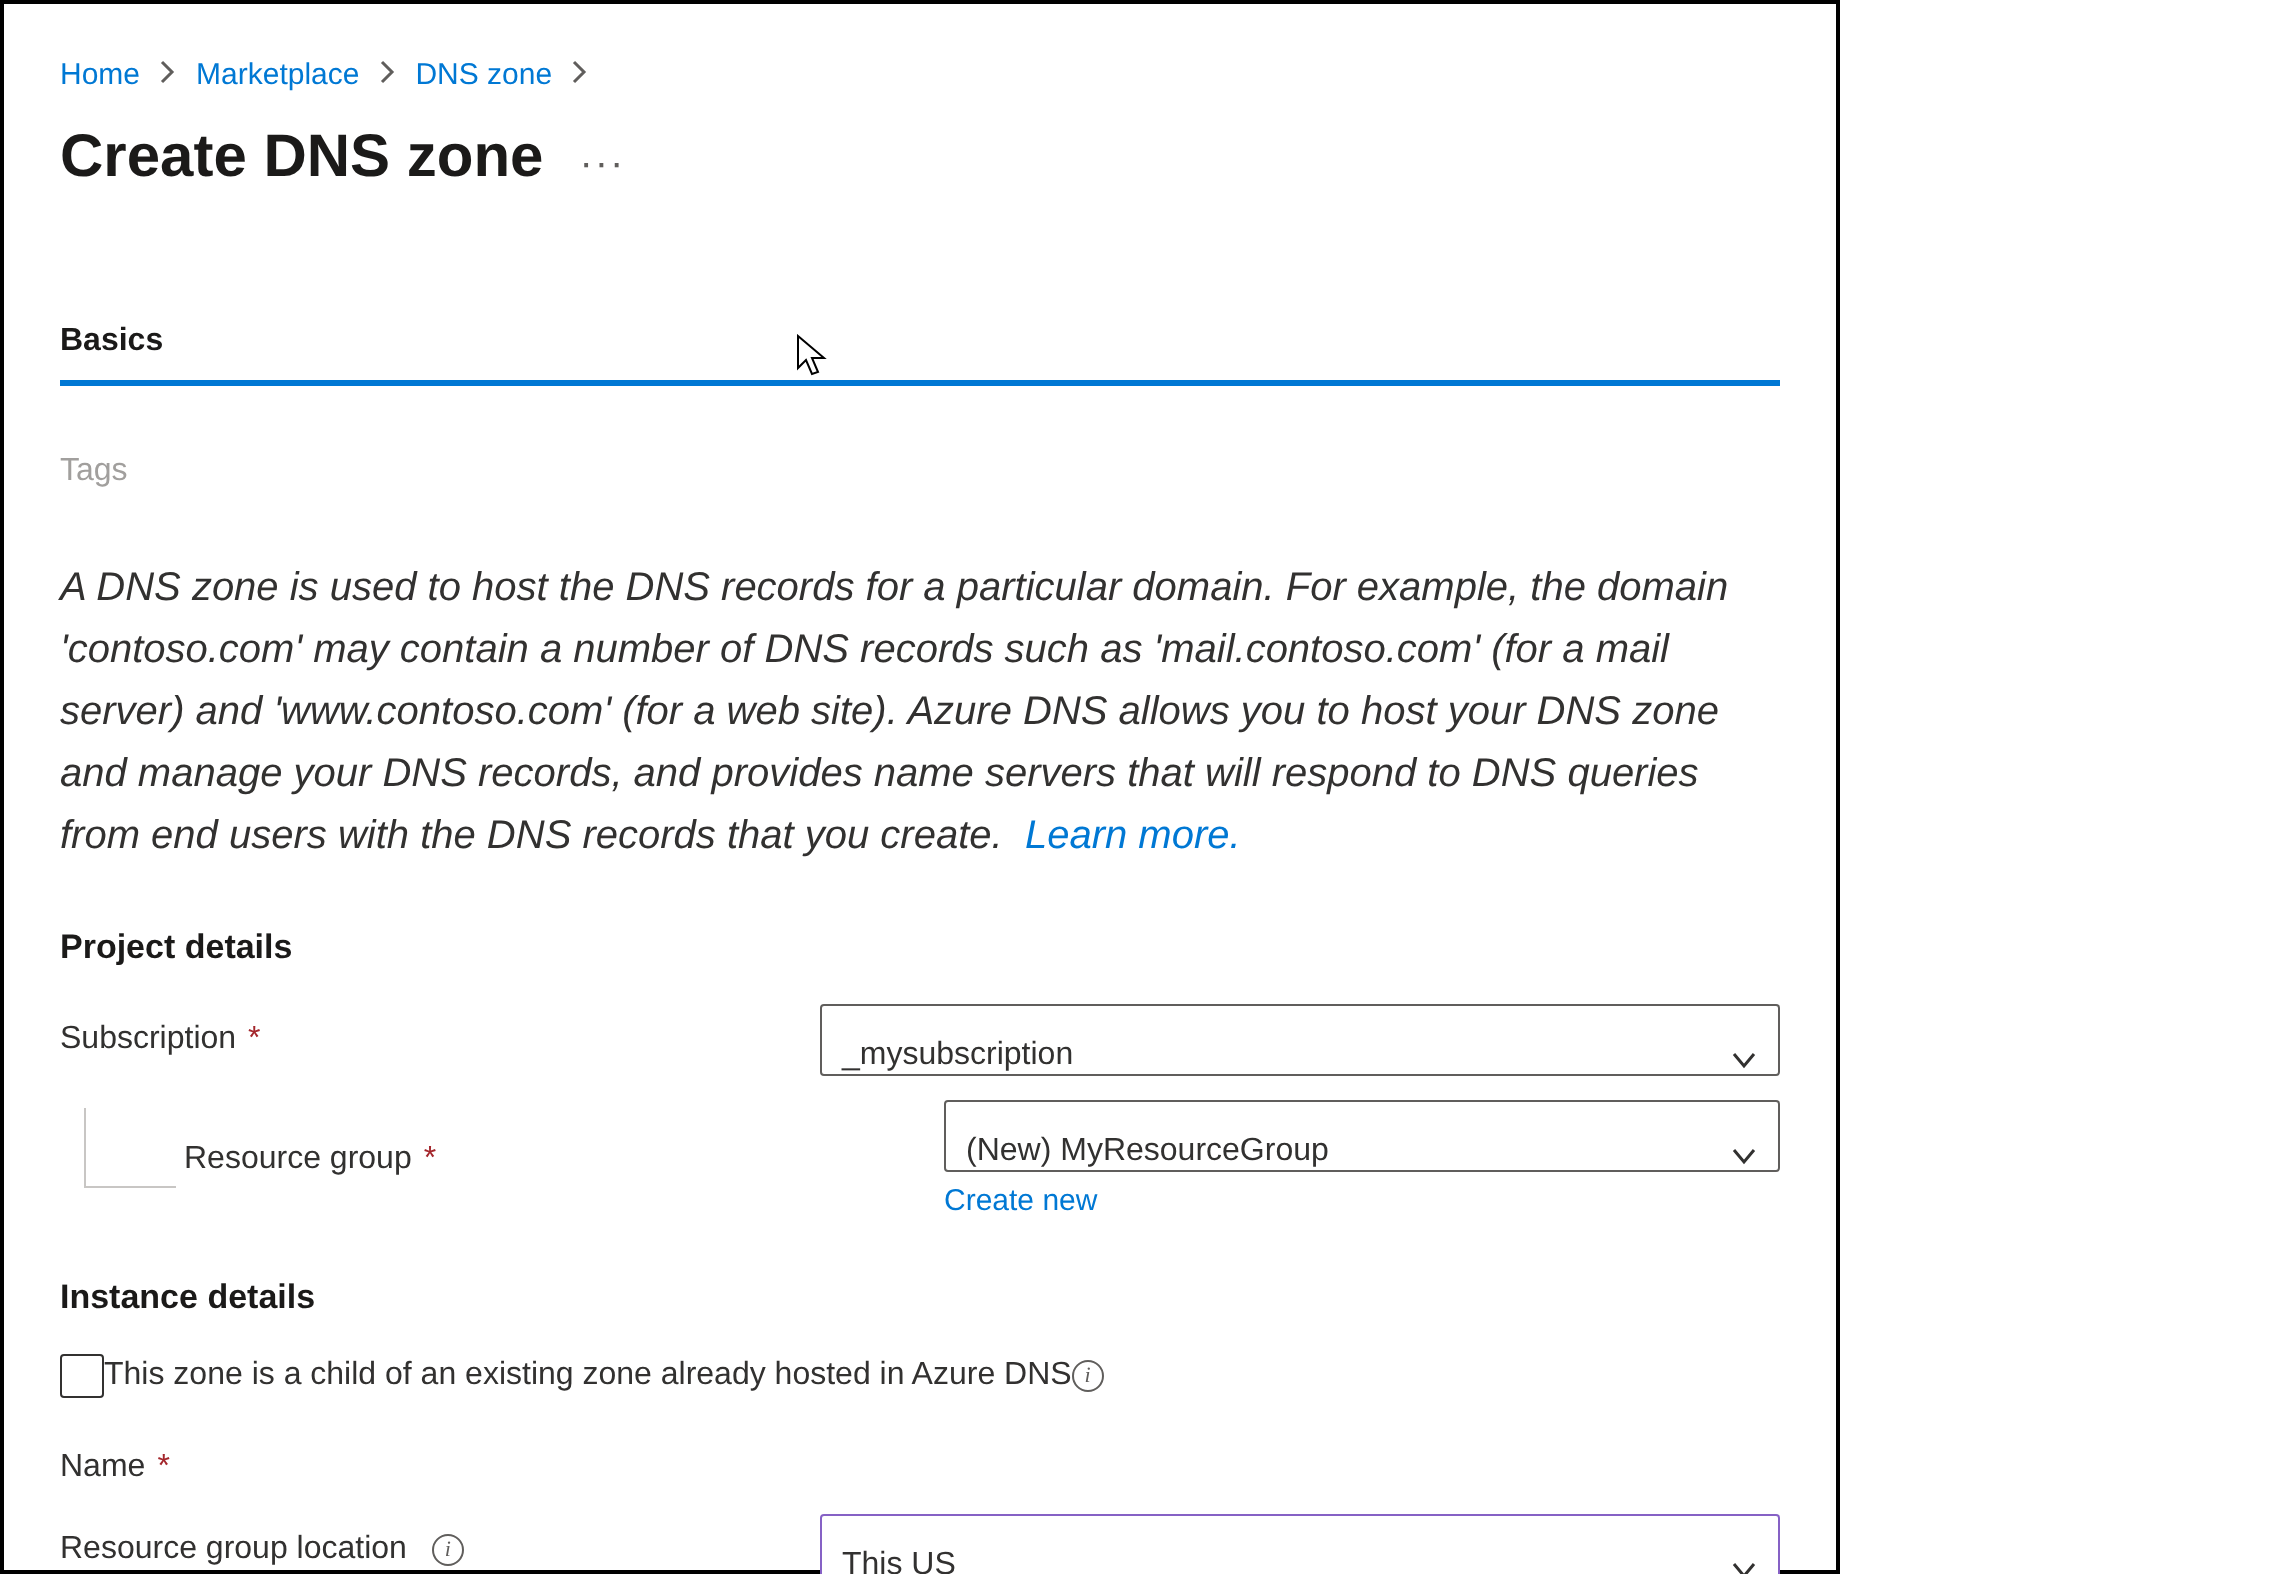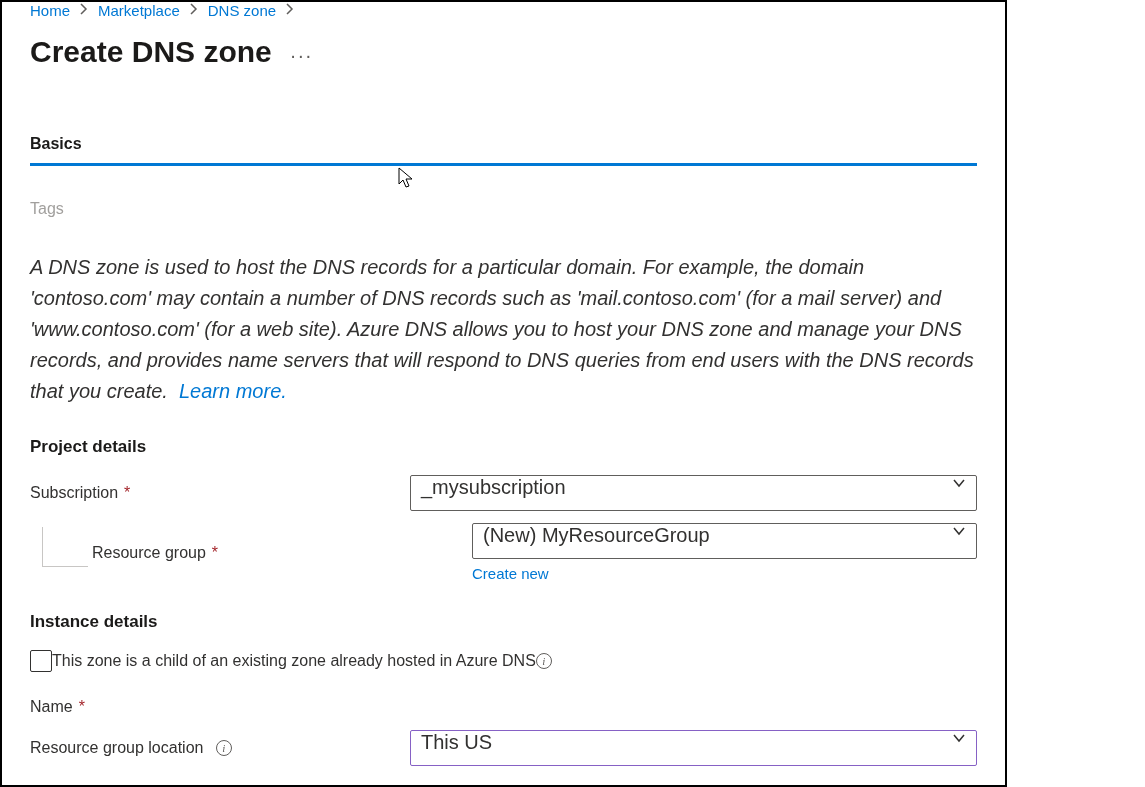--- a/index.html
+++ b/index.html
@@ -5,24 +5,24 @@
   * { box-sizing: border-box; }
   html, body {
     margin: 0;
     padding: 0;
     font-family: "Segoe UI", -apple-system, BlinkMacSystemFont, sans-serif;
     font-size: 14px;
     color: #323130;
     background: #ffffff;
   }
   .frame {
-    width: 1007px;
+    width: 920px;
     height: 787px;
     border: 2px solid #000;
-    padding: 0 28px 24px 28px;
+    padding: 27px 28px 24px 28px;
     position: relative;
   }
   
   .breadcrumb {
     display: flex;
     align-items: center;
     gap: 10px;
     font-size: 15px;
     margin-bottom: 16px;
   }
@@ -107,24 +107,24 @@
   .value-col {
     flex: 1;
     max-width: 708px;
   }
   .dropdown {
     width: 100%;
     height: 36px;
     border: 1px solid #605e5c;
     border-radius: 2px;
     display: flex;
-    align-items: flex-start;
+    align-items: flex-end;
     justify-content: space-between;
     padding: 0 10px;
-    font-size: 20px;
+    font-size: 16px;
     background: #fff;
     cursor: pointer;
   }
   .dropdown.purple { border-color: #8661c5; }
   .dropdown.valid .right-slot { color: #107c10; }
   .chevron-down {
     width: 14px;
     height: 14px;
   }
   .right-slot { display: flex; align-items: center; }

